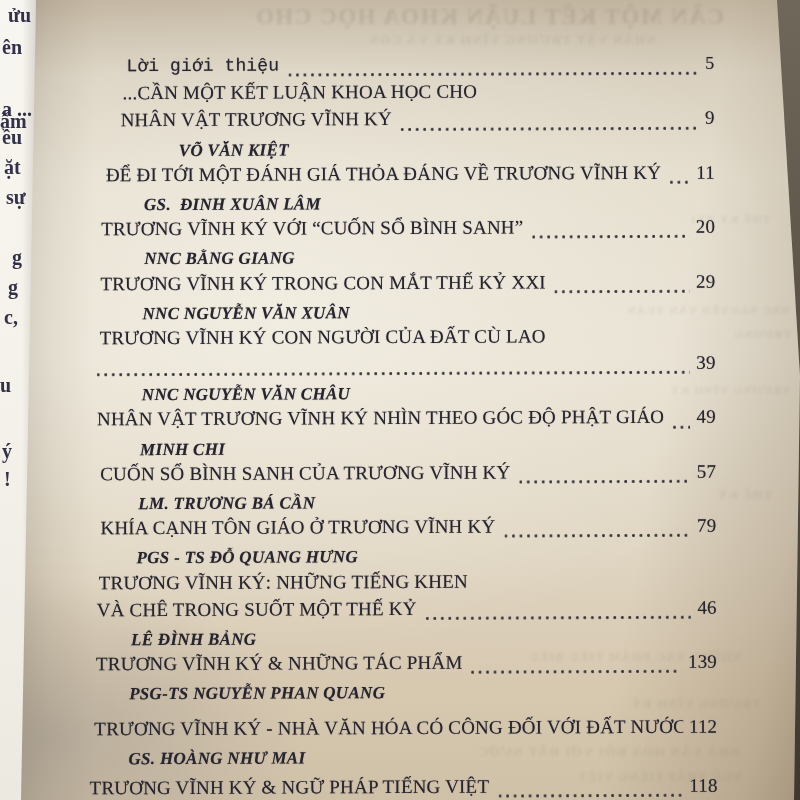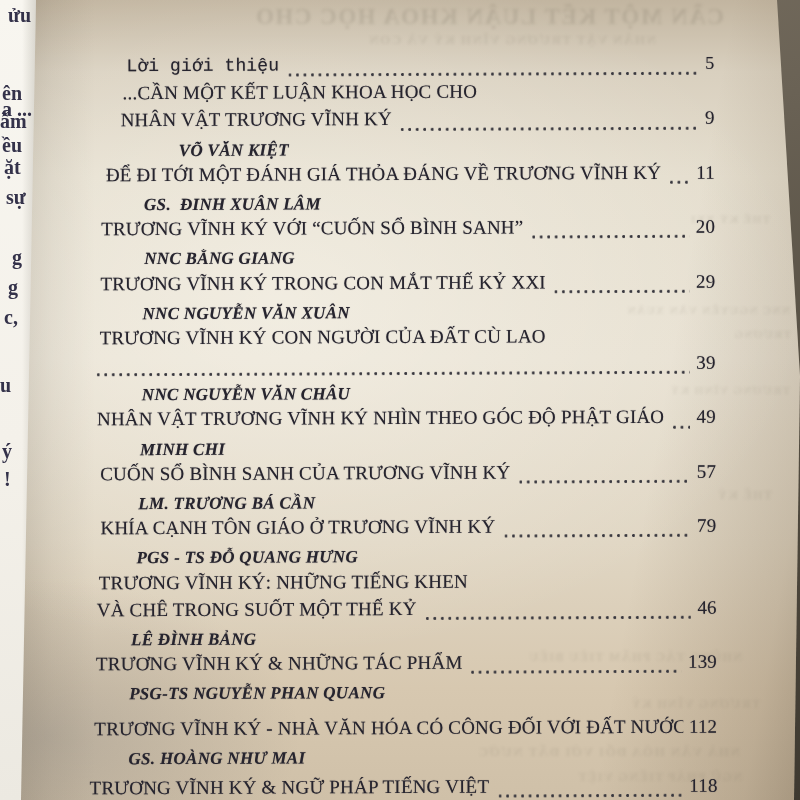--- a/index.html
+++ b/index.html
@@ -189,24 +189,24 @@
           <div class="line">
             <span class="t" style="padding-left: 0px;">TRƯƠNG VĨNH KÝ &amp; NGỮ PHÁP TIẾNG VIỆT</span>
             <span class="leader"></span>
             <span class="pg">118</span>
           </div>
         </div>
       </div>
   </div>
   <div class="facing-page" id="frags">
       <span class="frag" style="left: 8px; top: 4px;">ửu</span>
-      <span class="frag" style="left: 2px; top: 36px; margin-top: 46px;">ên</span>
+      <span class="frag" style="left: 2px; top: 36px;">ên</span>
       <span class="frag" style="left: 0px; top: 66px; margin-top: 44px;">ẫm</span>
       <span class="frag" style="left: 2px; top: 98px;">a ...</span>
-      <span class="frag" style="left: 2px; top: 126px; margin-top: 8px;">ều</span>
+      <span class="frag" style="left: 2px; top: 126px;">ều</span>
       <span class="frag" style="left: 4px; top: 156px;">ặt</span>
       <span class="frag" style="left: 6px; top: 186px;">sự</span>
       <span class="frag" style="left: 12px; top: 246px;">g</span>
       <span class="frag" style="left: 8px; top: 276px;">g</span>
       <span class="frag" style="left: 4px; top: 306px;">c,</span>
       <span class="frag" style="left: 0px; top: 374px;">u</span>
       <span class="frag" style="left: 2px; top: 440px;">ý</span>
       <span class="frag" style="left: 4px; top: 468px;">!</span>
     </div>
 </div>

